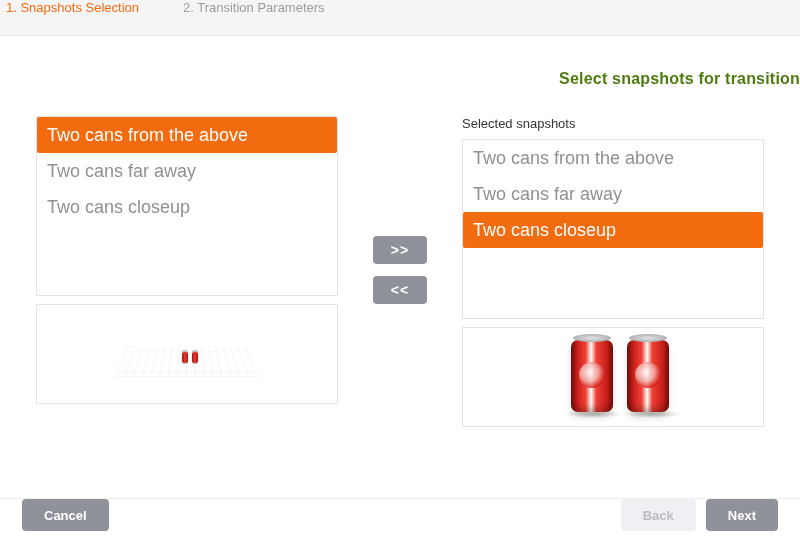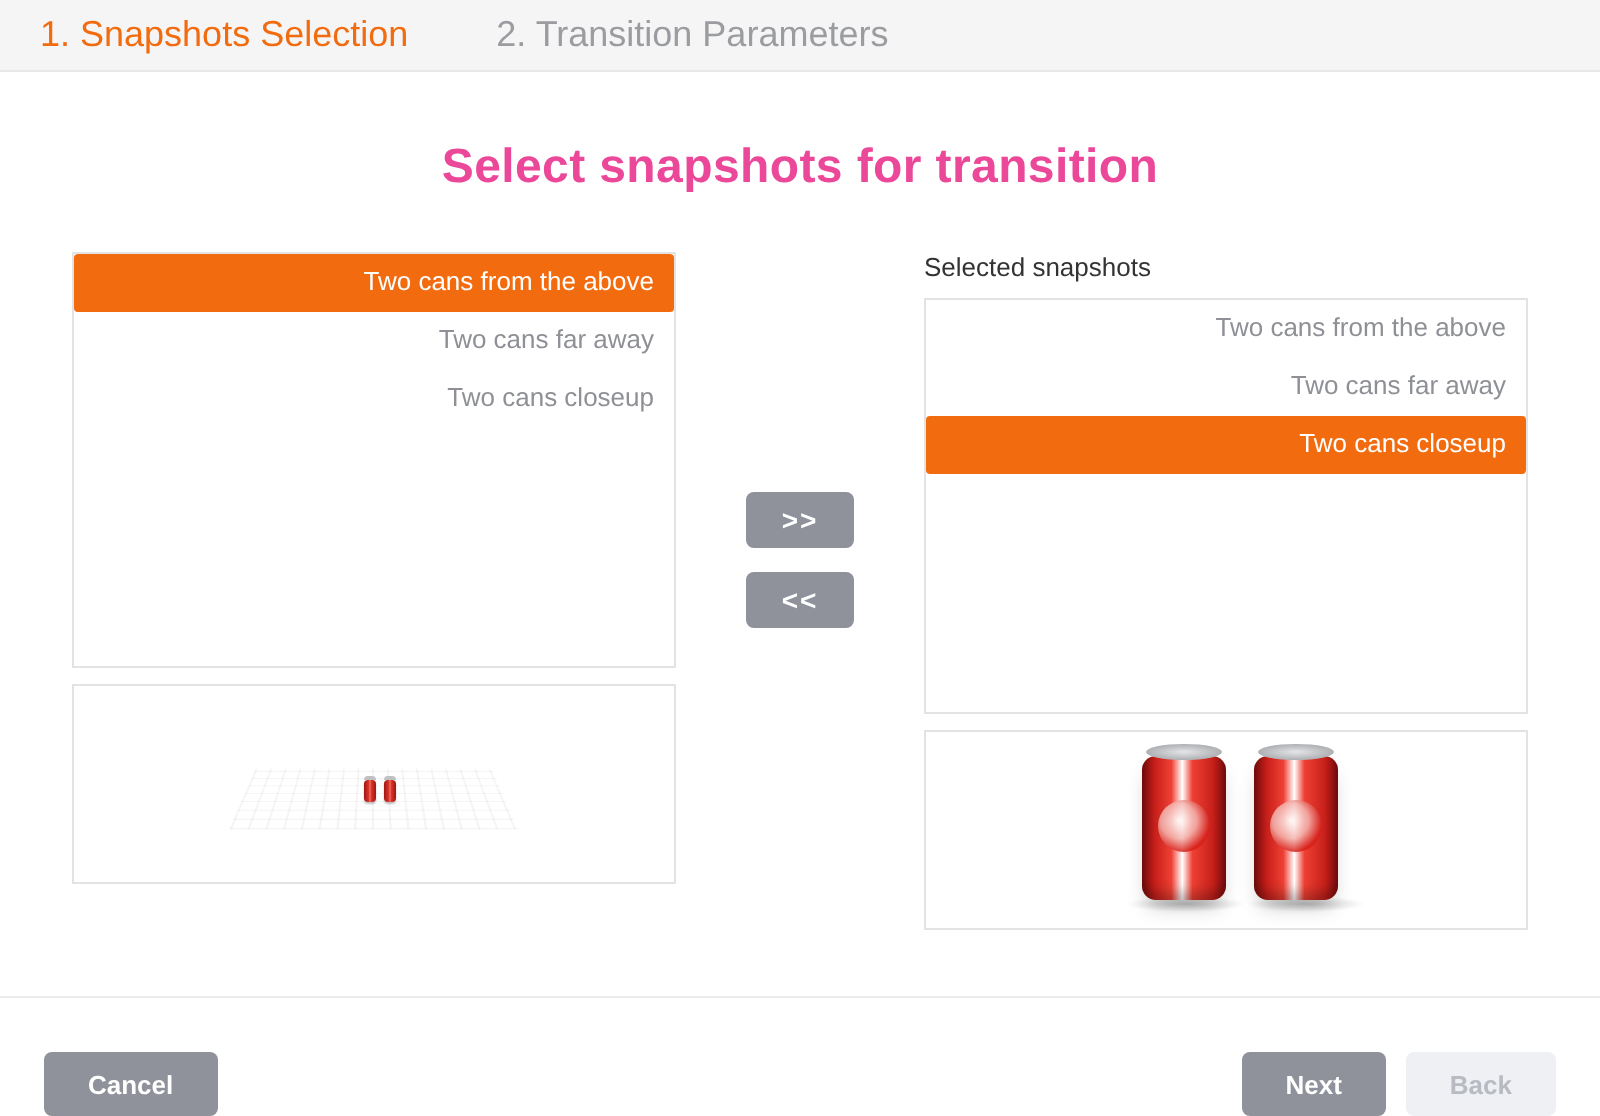--- a/index.html
+++ b/index.html
@@ -2,55 +2,54 @@
 <html><head>
 <meta charset="utf-8">
 <style>
   * { box-sizing: border-box; margin: 0; padding: 0; }
   html, body { width: 800px; height: 558px; font-family: -apple-system, BlinkMacSystemFont, "Segoe UI", Arial, sans-serif; background: #fff; color: #333; }
   .stepper {
     height: 36px;
     background: #f5f5f6;
     border-bottom: 1px solid #e8e8e8;
     display: flex;
-    align-items: center;
-    padding: 0 20px;
+    align-items: flex-start;
+    padding: 0 6px;
     gap: 44px;
-    font-size: 18px;
+    font-size: 13px;
   }
   .stepper-item { color: #9a9ca0; cursor: pointer; }
   .stepper-item.active { color: #f26b0f; }
   .page-title {
-    text-align: center;
-    font-size: 24px;
+    text-align: right;
+    font-size: 16px;
     font-weight: 700;
     margin-top: 34px;
-    color: #ec4899;
+    color: #4d7c0f;
     font-family: "Gill Sans", "Segoe UI", Arial, sans-serif;
     letter-spacing: 0.2px;
   }
   .pane-area {
     display: flex;
     justify-content: space-between;
     align-items: flex-start;
     padding: 28px 36px 0 36px;
   }
   .pane { width: 302px; }
   .pane-label {
     font-size: 13px;
     color: #333;
     margin-bottom: 8px;
   }
   .listbox {
     border: 1px solid #e3e3e6;
     width: 302px;
-    height: 208px;
-    font-size: 13px;
+    height: 180px;
+    font-size: 18px;
     overflow: hidden;
-    text-align: right;
   }
   .list-item {
     padding: 5px 10px;
     color: #8e9095;
     cursor: pointer;
     line-height: 1.45;
   }
   .list-item.selected {
     background: #f26b0f;
     color: #fff;
@@ -85,21 +84,21 @@
     letter-spacing: 1px;
   }
   .footer {
     position: absolute;
     bottom: 0;
     left: 0;
     width: 800px;
     border-top: 1px solid #eceded;
     height: 60px;
     display: flex;
-    align-items: flex-end;
+    align-items: flex-start;
     justify-content: space-between;
     padding: 0 22px;
     background: #fff;
   }
   .btn {
     border: none;
     border-radius: 4px;
     height: 32px;
     padding: 0 22px;
     font-size: 13px;
@@ -206,16 +205,16 @@
       <div class="shadow-el" style="left:160px; width:60px;"></div>
       <div class="big-can" style="left:108px;"></div>
       <div class="big-can" style="left:164px;"></div>
     </div>
   </div>
 </div>
 
 <div class="footer">
   <button class="btn btn-cancel">Cancel</button>
   <div class="footer-right">
+    <button class="btn btn-back">Back</button>
     <button class="btn btn-next">Next</button>
-    <button class="btn btn-back">Back</button>
   </div>
 </div>
 
 </body></html>

